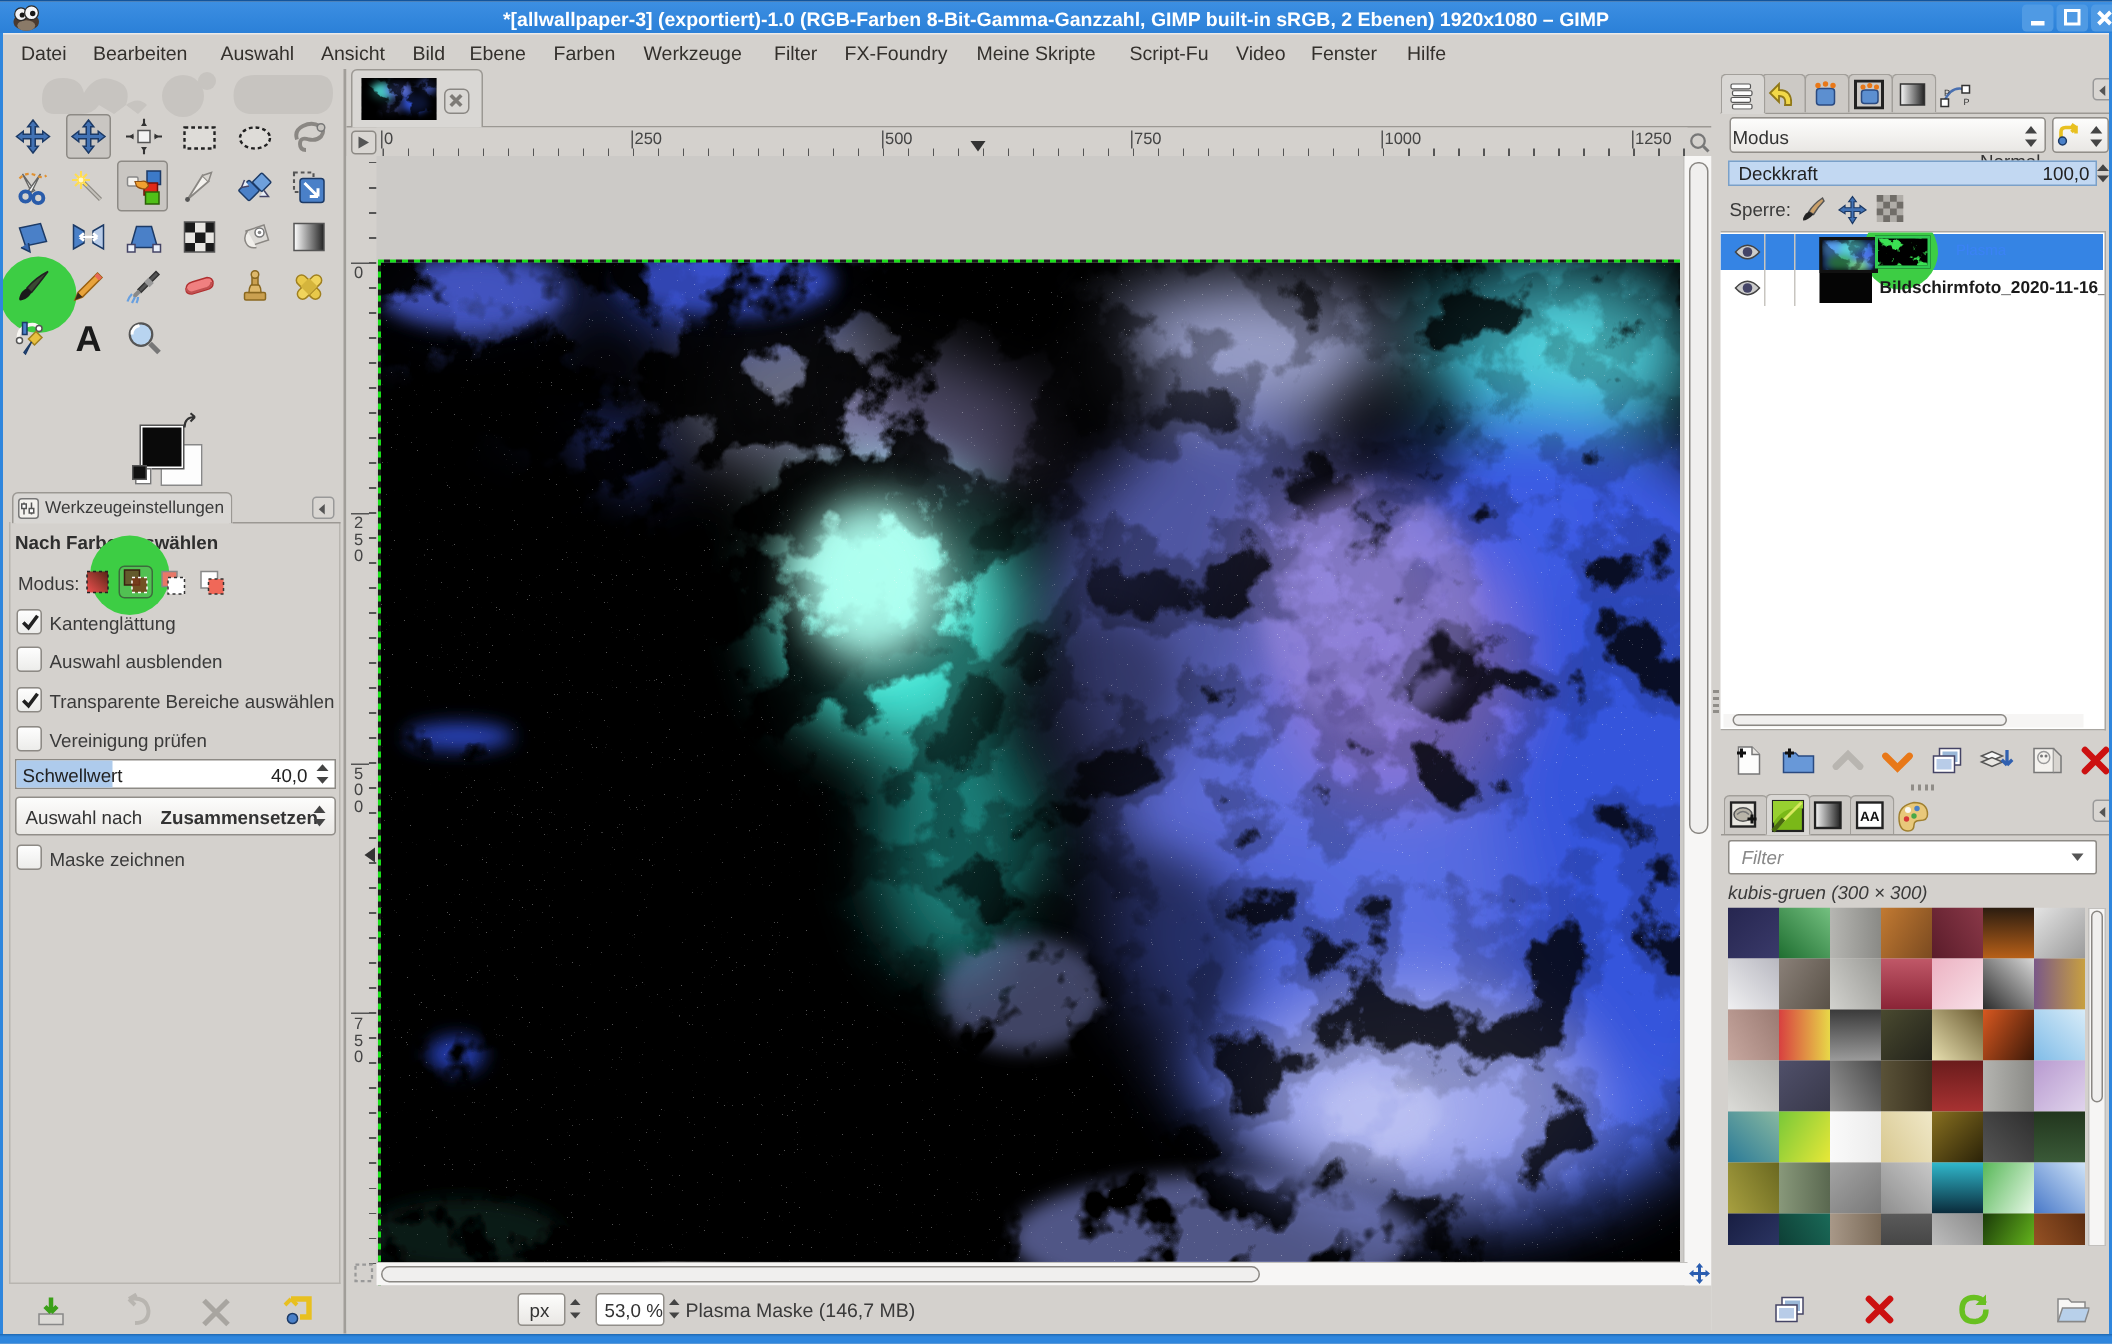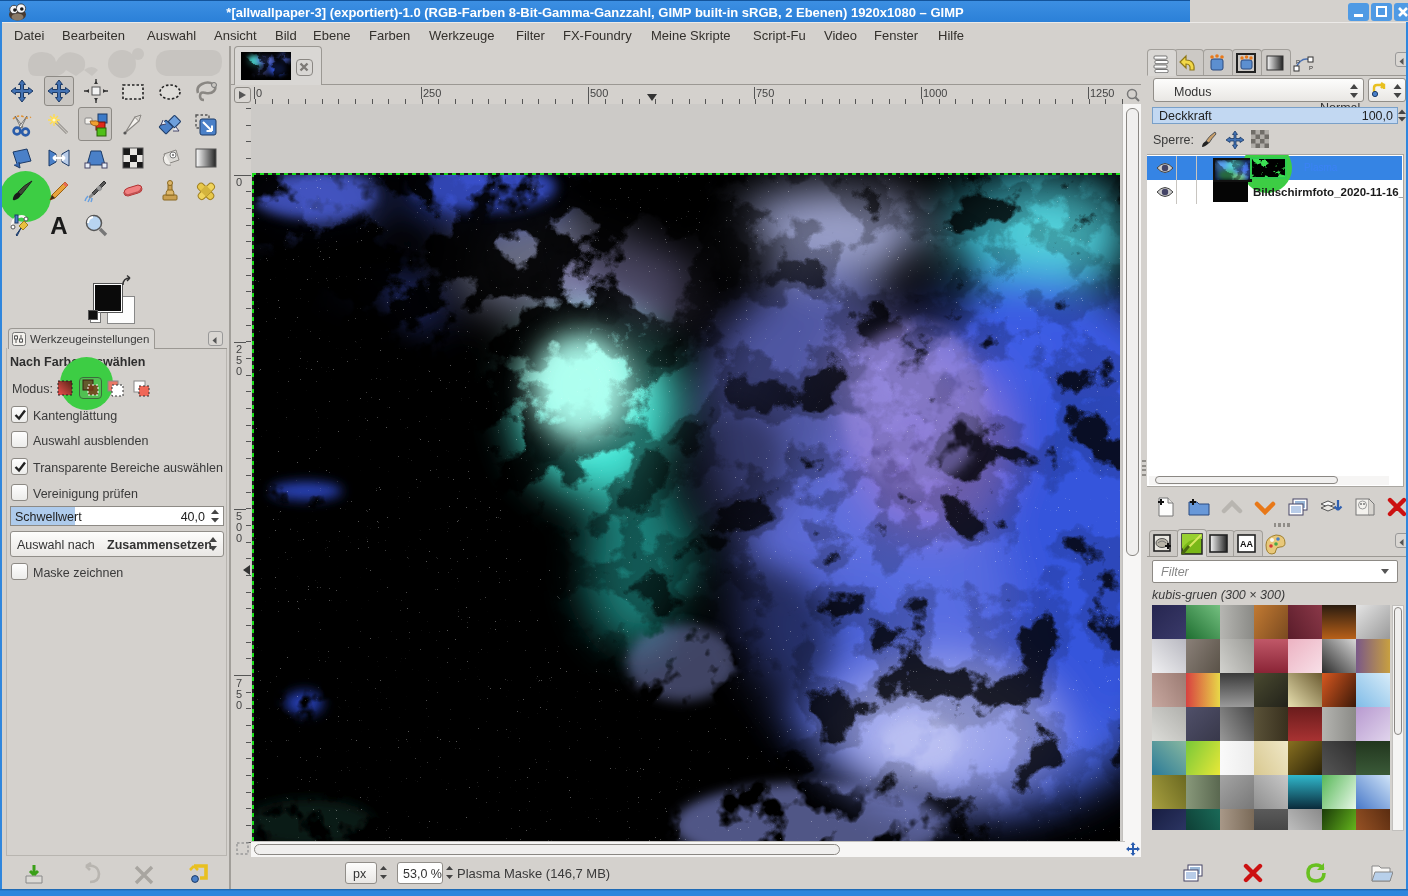--- a/index.html
+++ b/index.html
@@ -1,20 +1,20 @@
 <!DOCTYPE html>
 <html><head>
 <meta charset="utf-8">
 <style>
 html,body{margin:0;padding:0;}
 body{width:1408px;height:896px;overflow:hidden;position:relative;
   font-family:"Liberation Sans",sans-serif;background:#d4d1cd;}
 .a{position:absolute;}
 
-#titlebar{left:0;top:0;width:1190px;height:22px;
+#titlebar{left:0;top:0;width:1408px;height:22px;
   background:linear-gradient(#3c8fe2,#2b80d8);border-top:1px solid #13549b;box-sizing:border-box;}
 #title{width:100%;text-align:center;top:4px;color:#fff;font-weight:bold;font-size:13px;letter-spacing:0px;}
 .winbtn{top:2px;width:21px;height:18px;background:#4f9ae4;border-radius:3px;}
 .winbtn svg{position:absolute;left:0;top:0;}
 #menubar{left:0;top:22px;width:1408px;height:24px;background:#d4d1cd;border-top:1px solid #eceae8;box-sizing:border-box;}
 .menuitem{position:absolute;top:5px;color:#33302c;font-size:13px;}
 
 #bleft{left:0;top:22px;width:2px;height:868px;background:#2f86dd;}
 #bright{left:1406px;top:22px;width:2px;height:868px;background:#2f86dd;}
 #bbottom{left:0;top:889px;width:1408px;height:7px;background:linear-gradient(#1a62a8,#2f86dd 30%,#2f86dd);}
@@ -681,21 +681,21 @@
         <rect x="15" y="5" width="5" height="5" fill="#fff" stroke="#333"></rect>
         <text x="3" y="12" font-size="6" fill="#333">P</text>
         <text x="16" y="18" font-size="6" fill="#333">P</text>
       </svg>
   </div>
   <div class="a" style="left:248px;top:6px;width:13px;height:13px;border:1px solid #999;border-radius:3px;background:#d9d6d2;"><svg width="11" height="11">
         <path d="M7.5,2 L3.5,5.5 L7.5,9 Z" fill="#555"></path>
       </svg></div>
 
   <div class="combo" style="left:6px;top:32px;width:211px;height:24px;">
-    <span style="position:absolute;left:20px;top:6px;">Modus</span>
+    <span style="position:absolute;left:1px;top:6px;">Modus</span>
     <span style="position:absolute;left:138px;top:22px;margin-left:28px;">Normal</span>
     <svg width="12" height="24" style="position:absolute;right:3px;top:0;">
         <path d="M2,10 L6,5 L10,10 Z" fill="#444"></path>
         <path d="M2,14 L6,19 L10,14 Z" fill="#444"></path>
       </svg>
   </div>
   <div class="combo" style="left:221px;top:32px;width:38px;height:24px;">
     <svg width="17" height="17" style="position:absolute;left:2px;top:3px;">
         <path d="M3,10 V6 Q3,3 6,3 H13 V7 M13,3 L10,1 M13,3 L10,6" fill="none" stroke="#e8c020" stroke-width="2.4"></path>
         <circle cx="4" cy="12" r="2.6" fill="#4a80c8" stroke="#1c3a66"></circle>

